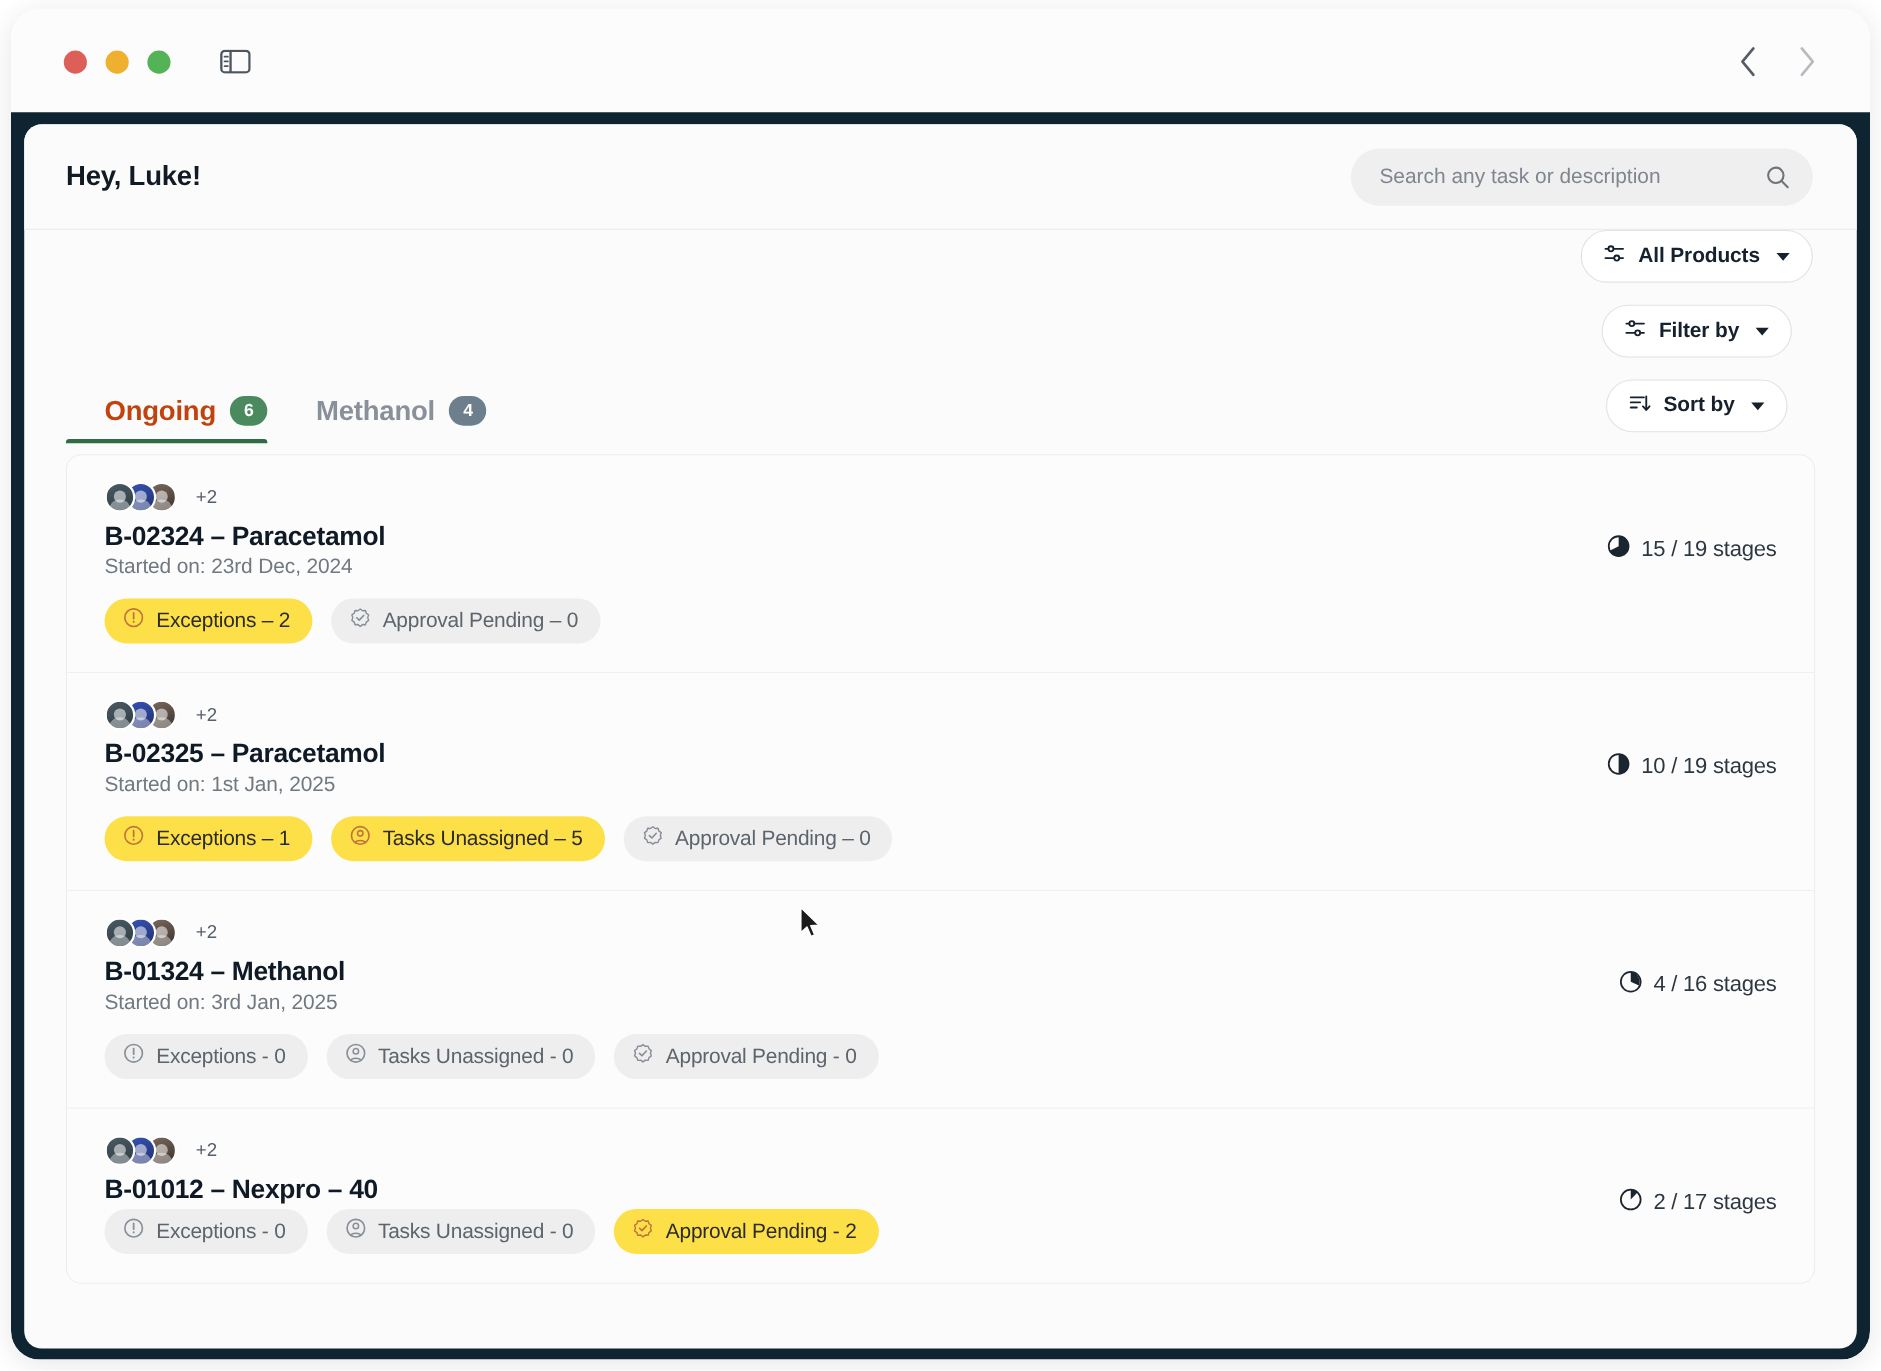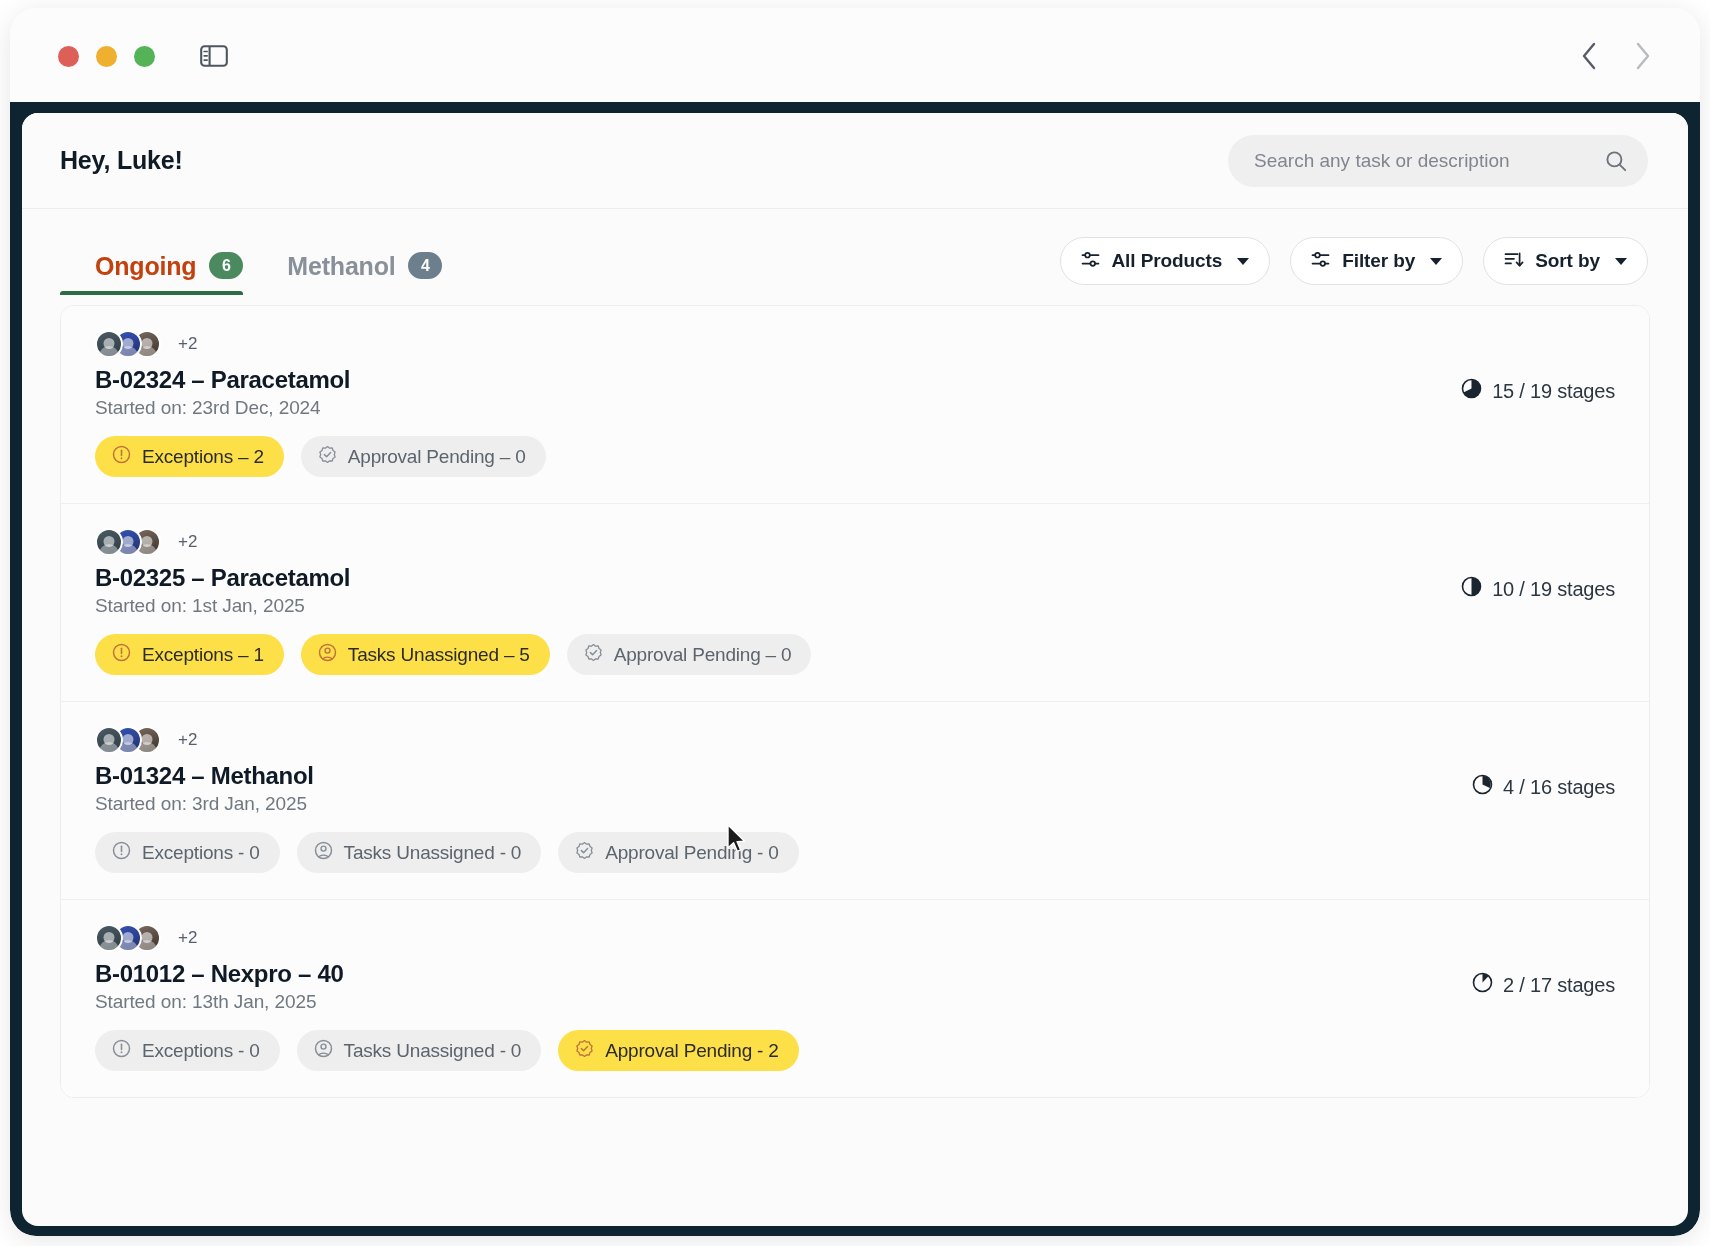--- a/index.html
+++ b/index.html
@@ -137,21 +137,21 @@
     min-width: 34px; height: 27px;
     border-radius: 14px;
     display: flex; align-items: center; justify-content: center;
     font-size: 16px; font-weight: 600; color: #ffffff;
     padding: 0 9px;
     margin-bottom: 2px;
   }
   .badge.green { background: #4b8a5f; }
   .badge.slate { background: #6d7f8c; }
 
-  .filters { margin-left: auto; display: flex; align-items: center; gap: 20px; padding-bottom: 10px; }
+  .filters { margin-left: auto; display: flex; align-items: center; gap: 20px; padding-bottom: 10px; flex-direction: column; }
   .pill {
     height: 48px;
     border: 1px solid #e2e2e2;
     background: #ffffff;
     border-radius: 26px;
     display: flex; align-items: center; gap: 11px;
     padding: 0 20px 0 19px;
     cursor: pointer;
   }
   .pill-label { font-size: 19px; font-weight: 700; color: #16212e; letter-spacing: -0.1px; }
@@ -532,21 +532,20 @@
                 <div class="card-main">
                   <div class="avatars">
                     <div class="avatar-stack">
                       <div class="avatar"></div>
                       <div class="avatar"></div>
                       <div class="avatar"></div>
                     </div>
                     <span class="avatar-more">+2</span>
                   </div>
                   <div class="card-title">B-01012 – Nexpro – 40</div>
-                  <div class="card-sub">Started on: 13th Jan, 2025</div>
                   <div class="chips">
                     <div class="chip muted">
                       <span>
                         <svg width="19" height="19" viewBox="0 0 19 19" fill="none">
                           <circle cx="9.5" cy="9.5" r="8" stroke="#878f98" stroke-width="1.5"></circle>
                           <line x1="9.5" y1="5.2" x2="9.5" y2="10.4" stroke="#878f98" stroke-width="1.6" stroke-linecap="round"></line>
                           <circle cx="9.5" cy="13.3" r="0.95" fill="#878f98"></circle>
                         </svg>
                       </span>
                       <span>Exceptions - 0</span>

